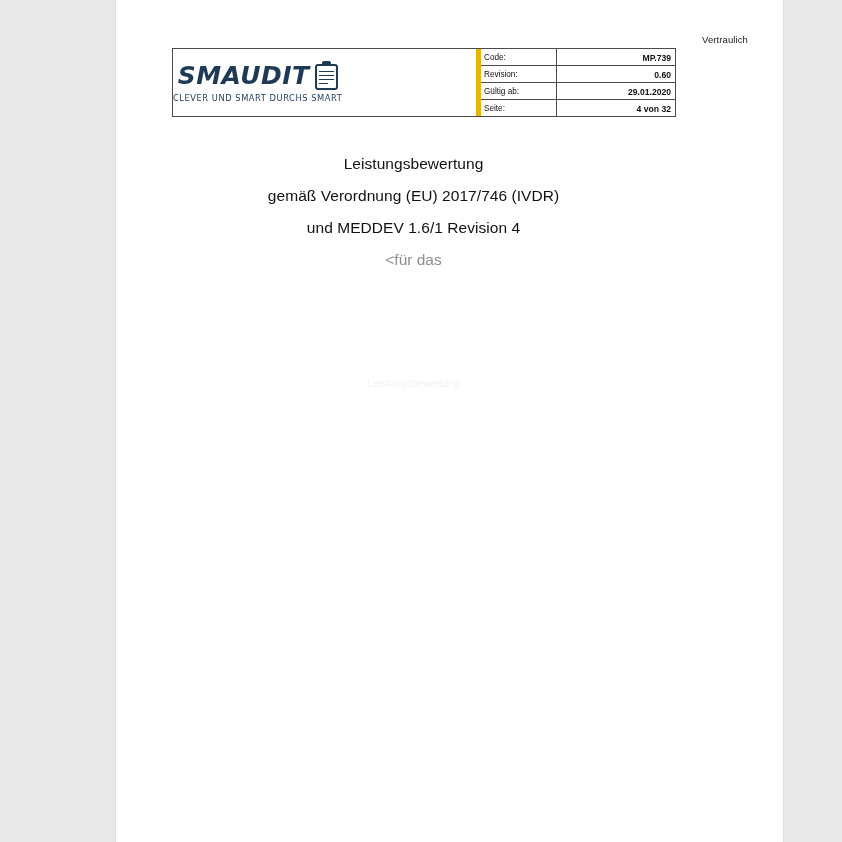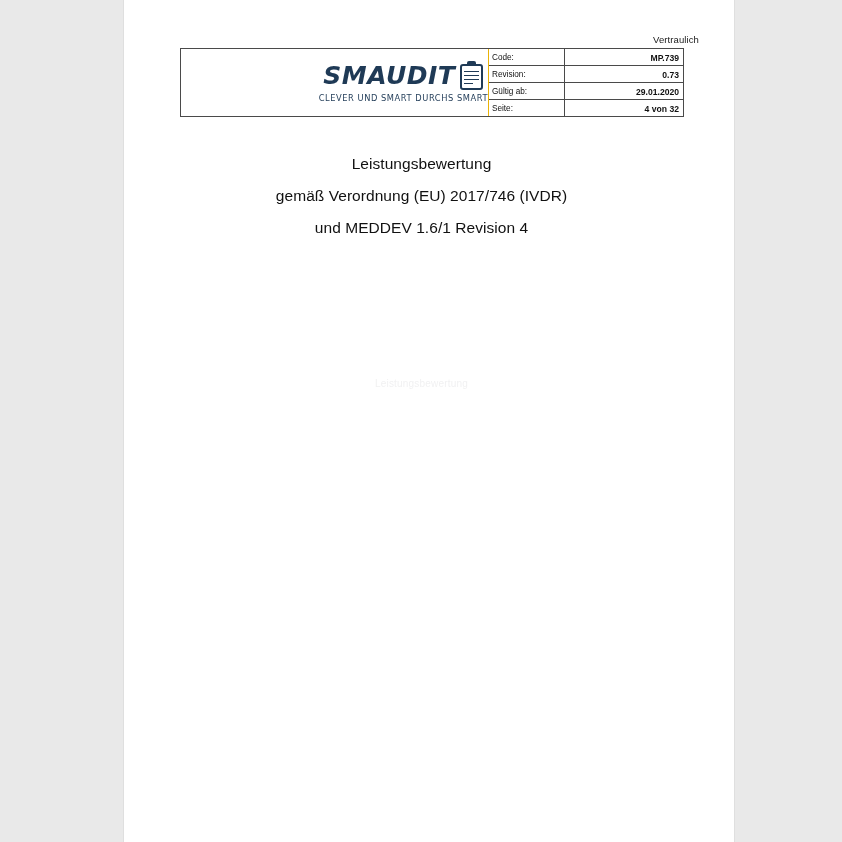--- a/index.html
+++ b/index.html
@@ -12,23 +12,23 @@
     overflow: hidden;
   }
   .viewport {
     position: relative;
     width: 842px;
     height: 842px;
     background: #e9e9e9;
   }
   .page {
     position: absolute;
-    left: 124px;
+    left: 116px;
     top: 0;
-    width: 610px;
+    width: 667px;
     height: 842px;
     background: #ffffff;
     box-shadow: 0 0 0 1px rgba(0,0,0,0.04);
   }
 
   
   .confidential {
     position: absolute;
     right: 35px;
     top: 34px;
@@ -41,25 +41,25 @@
     left: 56px;
     top: 48px;
     width: 504px;
     height: 69px;
     display: flex;
     border: 1px solid #4a4a4a;
     box-sizing: border-box;
   }
   .logo-cell {
     width: 308px;
-    border-right: 1px solid #eab308;
-    box-sizing: border-box;
-    display: flex;
-    align-items: center;
-    justify-content: flex-end;
+    border-right: 5px solid #eab308;
+    box-sizing: border-box;
+    display: flex;
+    align-items: center;
+    justify-content: flex-start;
     padding-bottom: 2px;
   }
   .logo-inner {
     display: flex;
     flex-direction: column;
     align-items: center;
   }
   .logo-top {
     display: flex;
     align-items: center;
@@ -207,36 +207,37 @@
         </div>
       </div>
 
       <div class="meta-table">
         <div class="meta-row">
           <div class="meta-label">Code:</div>
           <div class="meta-value">MP.739</div>
         </div>
         <div class="meta-row">
           <div class="meta-label">Revision:</div>
-          <div class="meta-value">0.73</div>
+          <div class="meta-value">0.60</div>
         </div>
         <div class="meta-row">
           <div class="meta-label">Gültig ab:</div>
           <div class="meta-value">29.01.2020</div>
         </div>
         <div class="meta-row">
           <div class="meta-label">Seite:</div>
           <div class="meta-value">4 von 32</div>
         </div>
       </div>
 
     </div>
 
     <div class="title-block">
       <div class="title-line">Leistungsbewertung</div>
       <div class="title-line">gemäß Verordnung (EU) 2017/746 (IVDR)</div>
       <div class="title-line">und MEDDEV 1.6/1 Revision 4</div>
+      <div class="placeholder-line">&lt;für das</div>
     </div>
 
     <div class="faint-line">Leistungsbewertung</div>
 
   </div>
 </div>
 
 </body></html>

